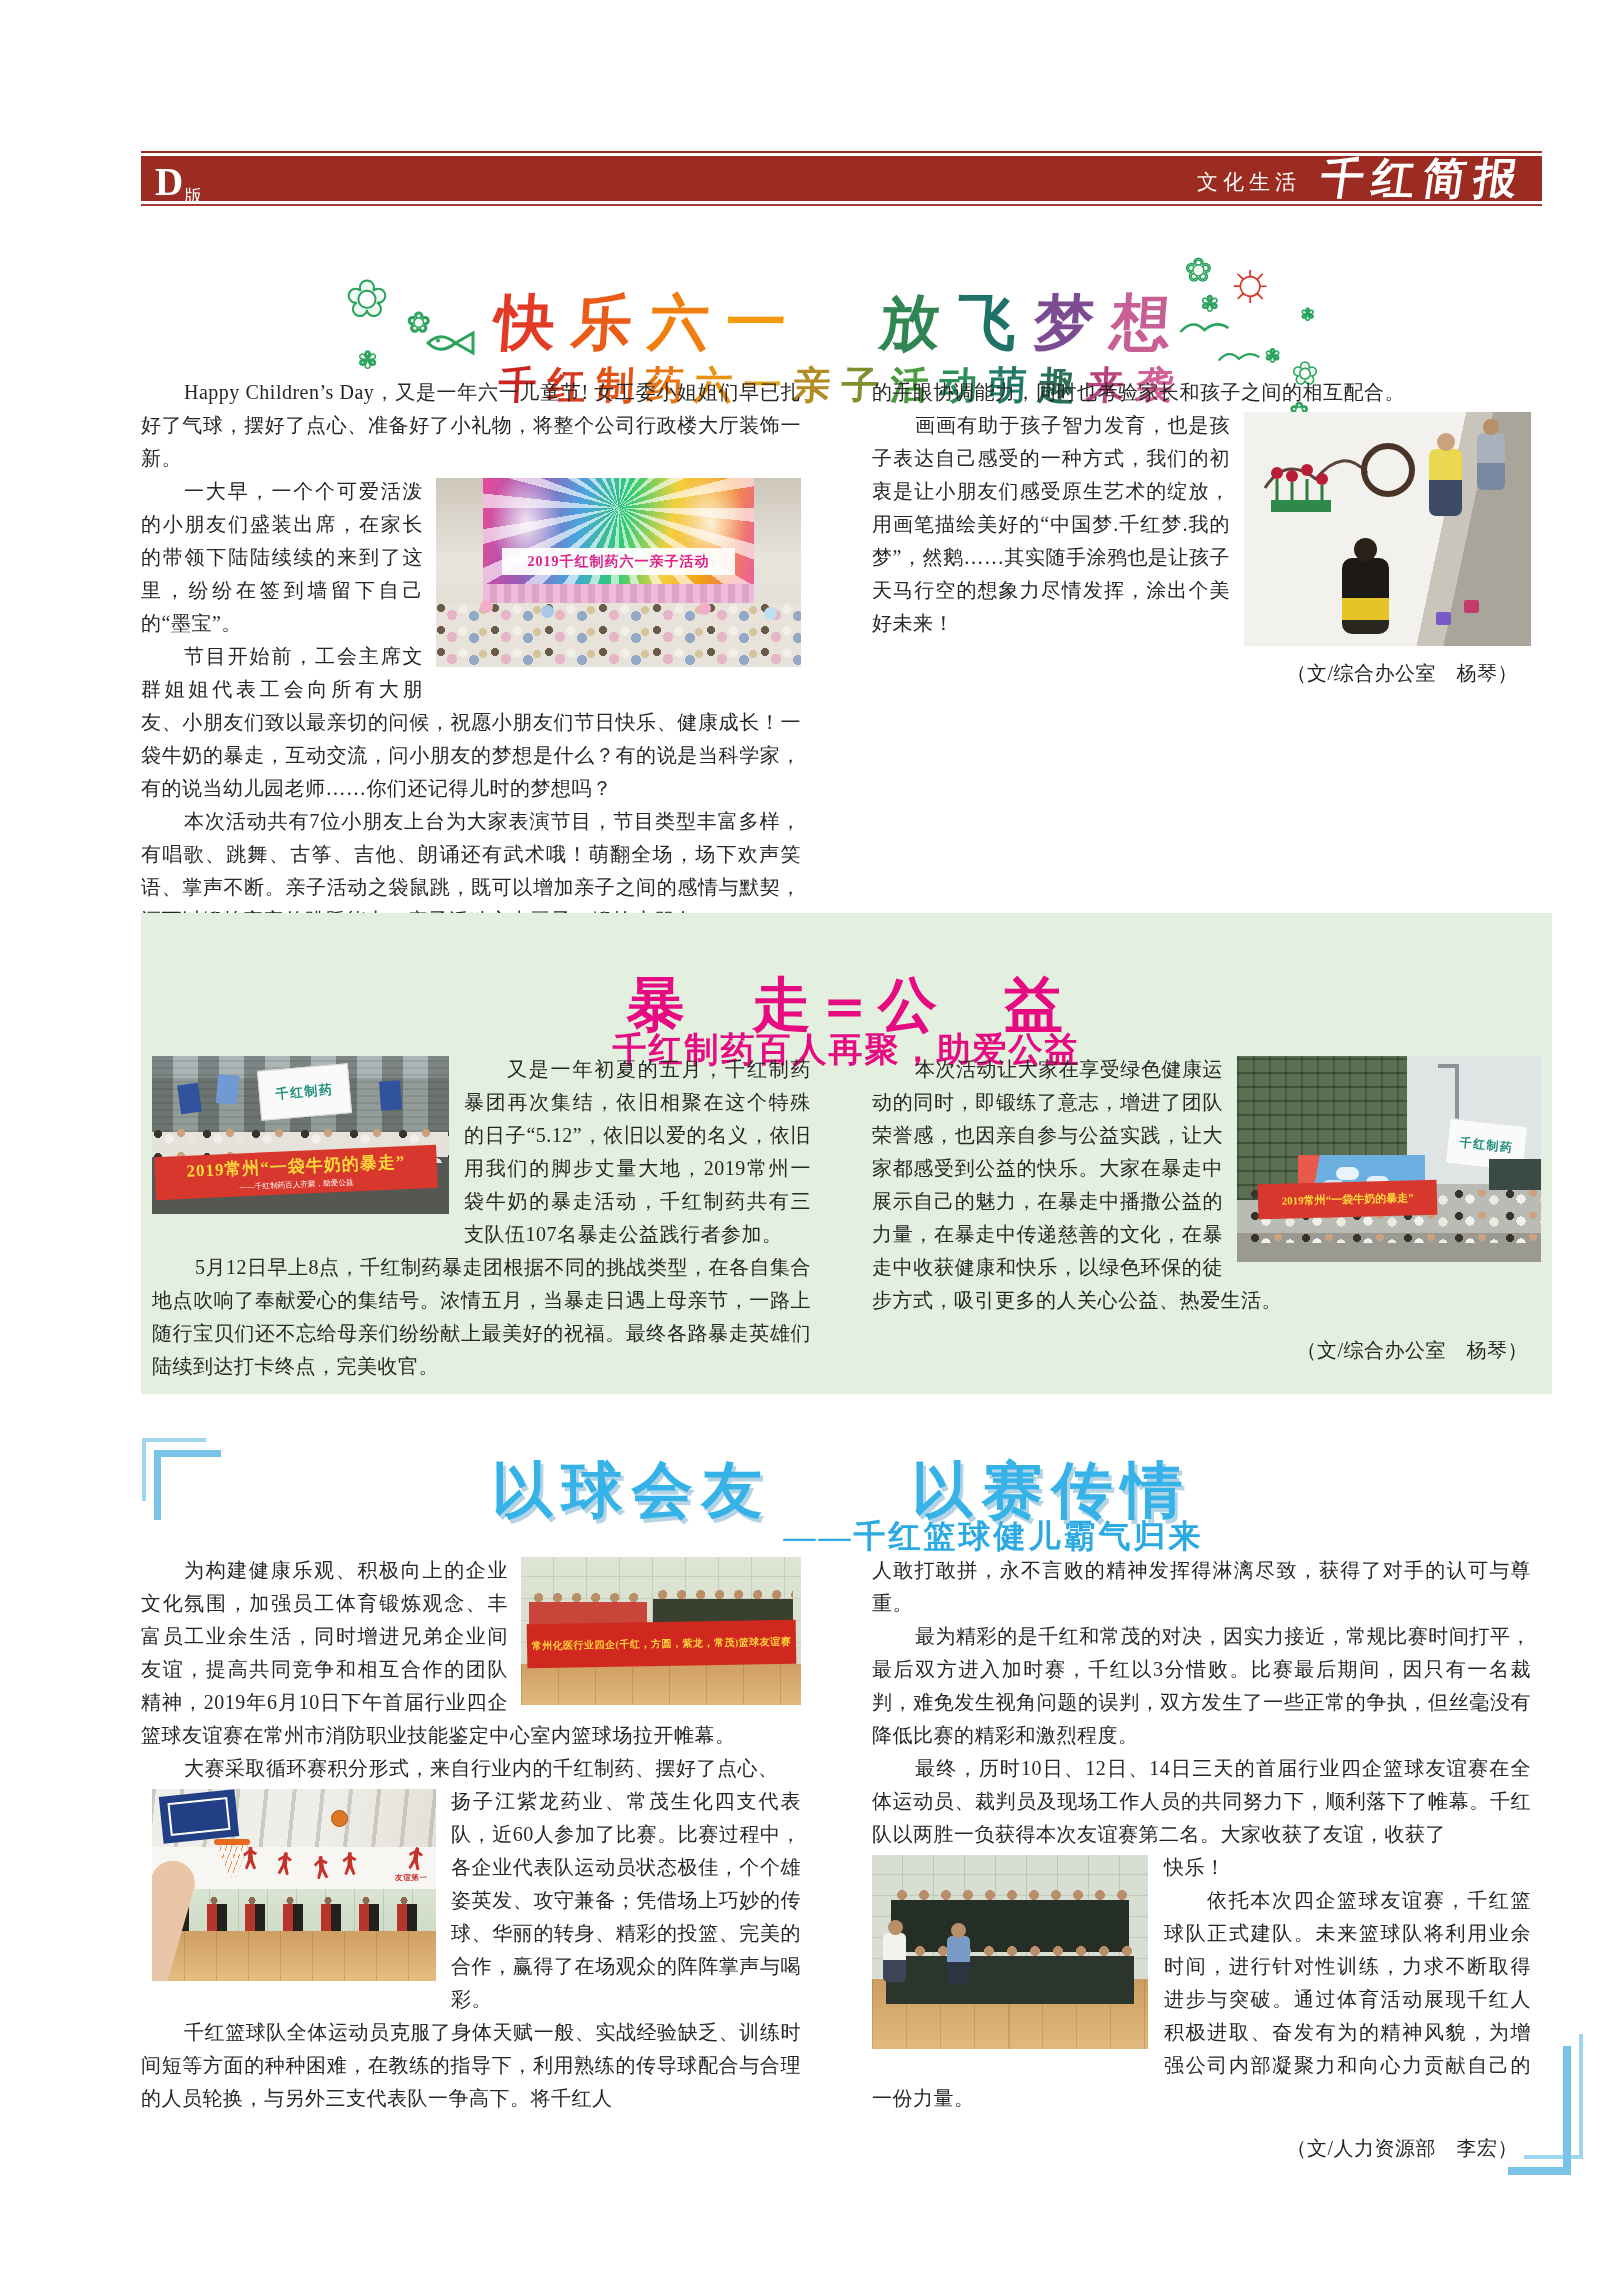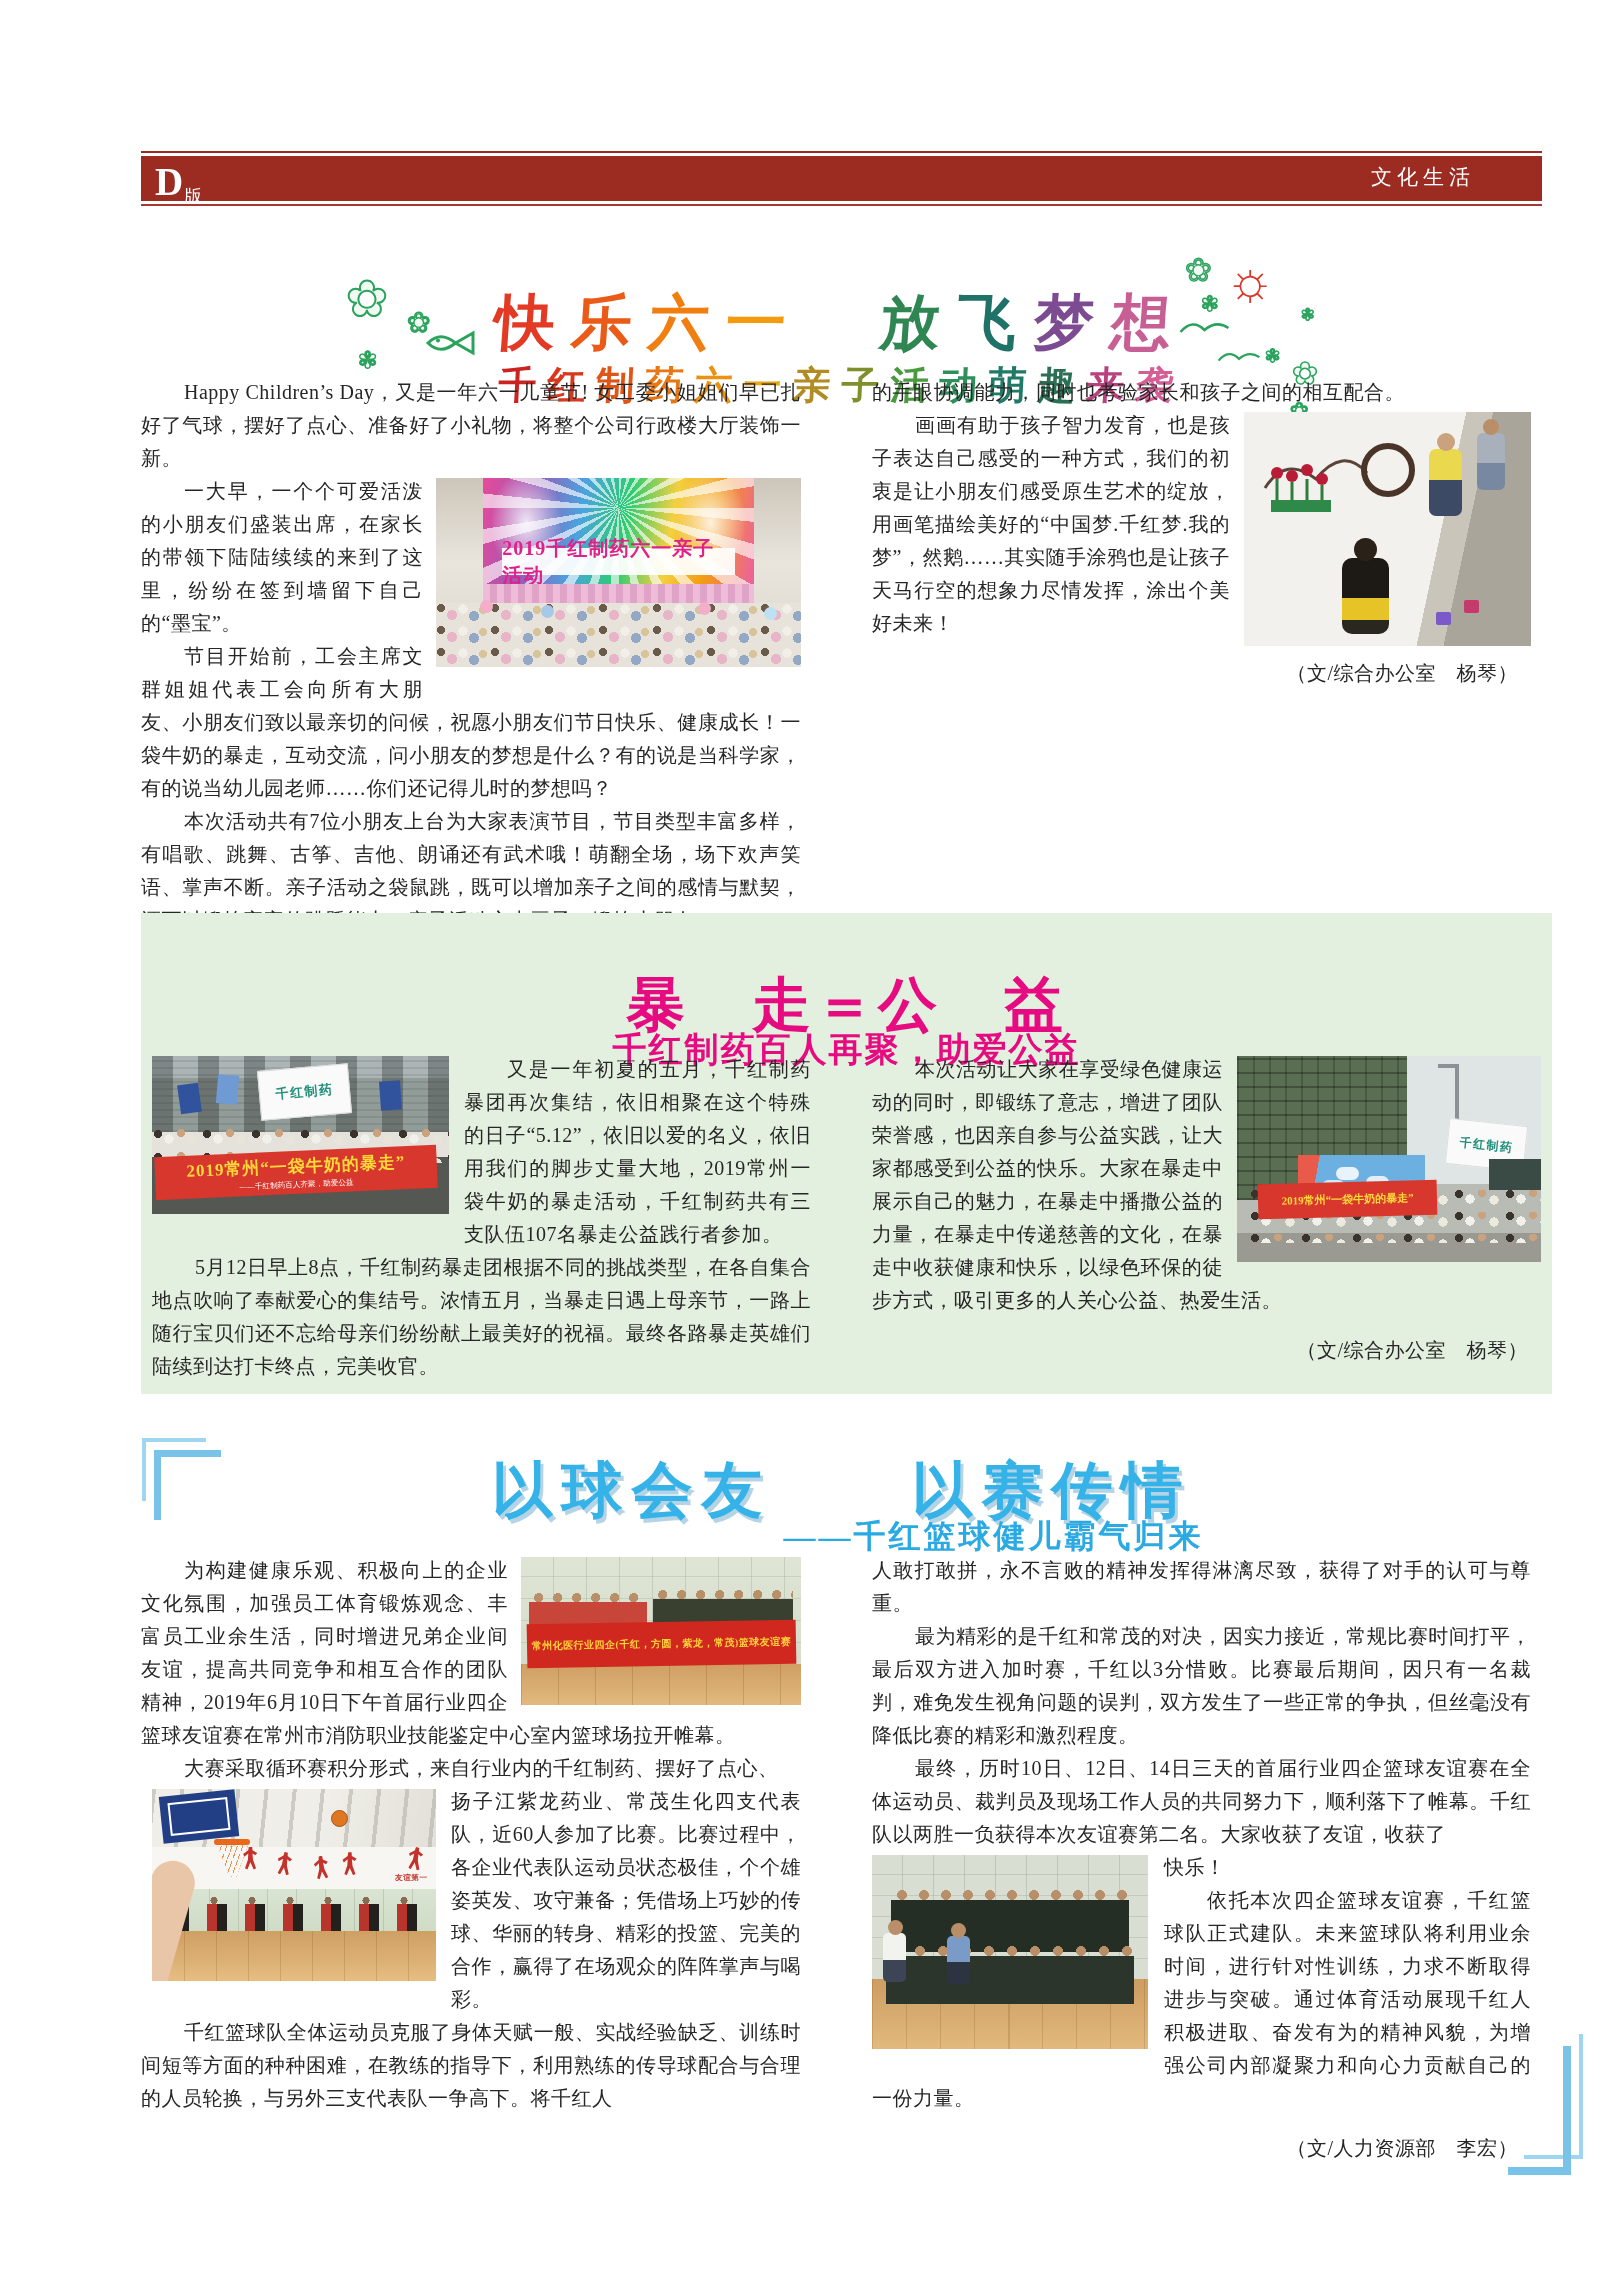--- a/index.html
+++ b/index.html
@@ -10,21 +10,21 @@
   .ind{text-indent:43px;}
   .sig{text-align:right !important;padding-right:13px;margin-top:17px !important;}
 
   
   .masthead{position:absolute;left:141px;top:156px;width:1401px;height:45px;background:#9c2b22;}
   .masthead::before{content:"";position:absolute;left:0;right:0;top:-4.6px;height:2px;background:#9c2b22;}
   .masthead::after{content:"";position:absolute;left:0;right:0;bottom:-4.6px;height:2px;background:#a63a30;}
   .edition{position:absolute;left:14px;top:3px;color:#fff;}
   .ed-letter{font-size:39px;font-weight:bold;}
   .ed-suffix{font-size:18px;vertical-align:-7px;margin-left:1px;}
-  .mast-right{position:absolute;right:17px;top:0;height:45px;display:flex;align-items:center;gap:20px;color:#fff;flex-direction:column;}
+  .mast-right{position:absolute;right:17px;top:0;height:45px;display:flex;align-items:center;gap:20px;color:#fff;}
   .section-label{font-size:21px;letter-spacing:5px;margin-top:7px;}
   .paper-name{font-size:43px;font-weight:bold;letter-spacing:8px;transform:skewX(-8deg);line-height:45px;}
 
   
   .a1-title{position:absolute;left:141px;top:250px;width:1401px;text-align:center;font-size:60px;font-weight:bold;line-height:66px;letter-spacing:17px;transform:skewX(-4deg);}
   .a1-sub{position:absolute;left:141px;top:331px;width:1401px;text-align:center;font-size:38px;font-weight:bold;line-height:44px;letter-spacing:11px;transform:skewX(-3deg);}
   .doodle{position:absolute;line-height:1;}
   .outl{color:#f2faf4;-webkit-text-stroke:2px #2aa35c;}
   .outl-thin{color:#f2faf4;-webkit-text-stroke:1.5px #2aa35c;}
   .sun-doodle{color:#d8392b;}
@@ -59,21 +59,21 @@
   .photo{position:relative;overflow:hidden;background:#ddd;}
   .fl{float:left;}  .fr{float:right;}
 
   
   .ph-a{width:365px;height:189px;margin:3px 0 7px 13px;background:linear-gradient(#cdc6ba,#e9e5dd 45%,#dcd6ca);}
   .ph-a .scr{position:absolute;left:13%;right:13%;top:0;height:56%;
      background-image:radial-gradient(ellipse 51px 76px at 16% 42%,rgba(255,255,255,.85),transparent 70%),
        radial-gradient(ellipse 51px 76px at 84% 42%,rgba(255,255,255,.85),transparent 70%),
        linear-gradient(100deg,#e84a9a,#9b59b6 18%,#4aa3df 36%,#2ecc71 52%,#f4d03f 68%,#f39c12 82%,#ec5fa1);}
   .ph-a .scr::before{content:"";position:absolute;inset:0;background:repeating-conic-gradient(from 0deg at 50% 28%,rgba(255,255,255,.4) 0 6deg,transparent 6deg 15deg);}
-  .ph-a .scrban{position:absolute;left:7%;right:7%;bottom:8%;height:26%;background:rgba(255,255,255,.93);color:#e0218a;font-weight:bold;font-size:20px;display:flex;align-items:center;justify-content:center;letter-spacing:1px;}
+  .ph-a .scrban{position:absolute;left:7%;right:7%;bottom:8%;height:26%;background:rgba(255,255,255,.93);color:#e0218a;font-weight:bold;font-size:14px;display:flex;align-items:center;justify-content:center;letter-spacing:1px;}
   .ph-a .curtain{position:absolute;left:13%;right:13%;top:56%;height:11%;background:repeating-linear-gradient(90deg,#eebcd8 0 7px,#dfa3c8 7px 14px);}
   .ph-a .crowd{position:absolute;left:0;right:0;bottom:0;height:34%;background-color:#e7e3da;
      background-image:radial-gradient(circle 4px at 5px 5px,#6a5a4a 99%,transparent),
        radial-gradient(circle 5px at 16px 12px,#e8b4c8 99%,transparent),
        radial-gradient(circle 4.6px at 27px 6px,#f2efe8 99%,transparent),
        radial-gradient(circle 5px at 38px 13px,#93a8c4 99%,transparent),
        radial-gradient(circle 4px at 47px 7px,#d8c49a 99%,transparent);
      background-size:54px 22px;}
   .ph-a .crowd::after{content:"";position:absolute;left:12%;top:-3px;width:13px;height:13px;border-radius:50%;background:#f3aec9;box-shadow:61px 5px 0 #a8c8e8,218px 2px 0 #f3aec9,284px 7px 0 #bfe0f0;}
 

